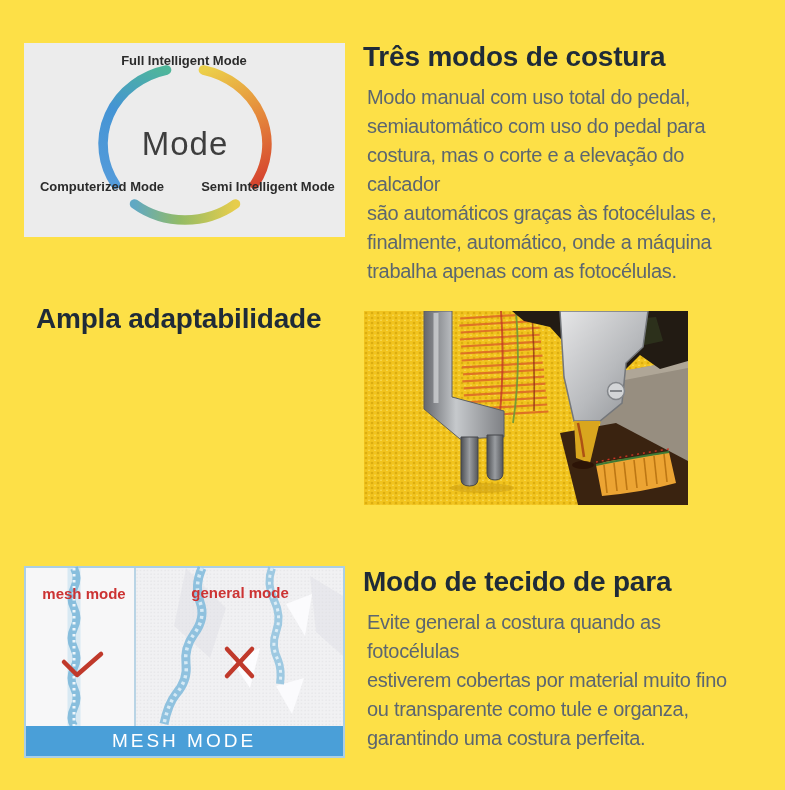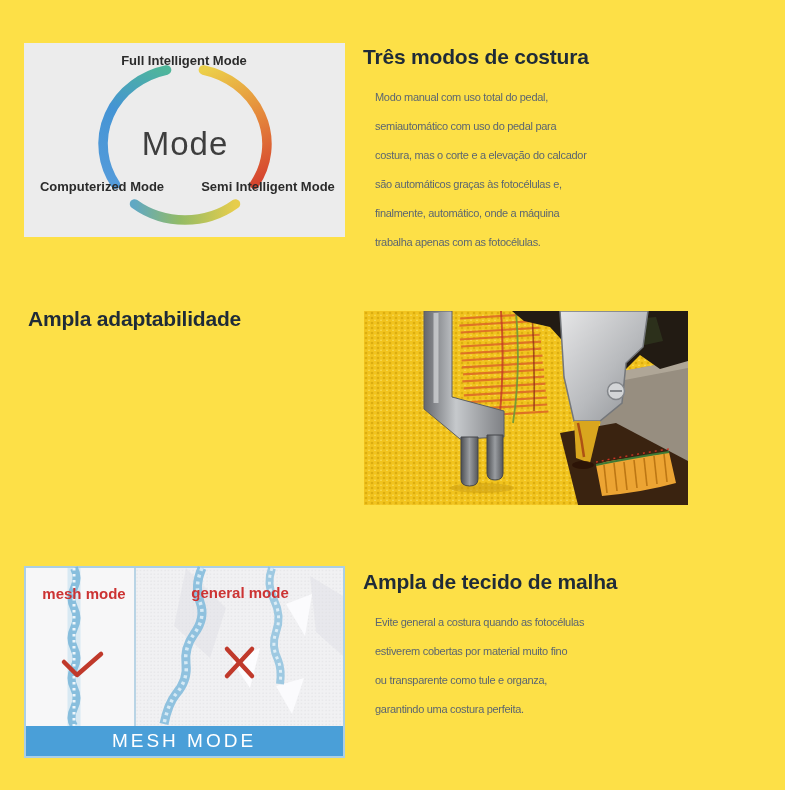--- a/index.html
+++ b/index.html
@@ -3,33 +3,33 @@
 <meta charset="utf-8">
 <style>
   html,body{margin:0;padding:0;background:#ffffff;}
   .canvas{
     position:relative;width:785px;height:790px;background:#fde047;overflow:hidden;
     font-family:"Liberation Sans",sans-serif;
     padding-left:21px;
   }
   .textblock{position:absolute;width:395px;}
   .textblock h3{
-    margin:0 0 13px 0;font-size:21px;line-height:26px;font-weight:700;
+    margin:0 0 13px 0;font-size:28px;line-height:26px;font-weight:700;
     color:#1f2b38;letter-spacing:-0.2px;
   }
   .textblock p{
-    margin:12px;font-size:11px;line-height:29px;color:#5c6670;
+    margin:4px;font-size:20px;line-height:29px;color:#5c6670;
     letter-spacing:-0.3px;white-space:pre-line;max-width:370px;
   }
   figure{margin:0;padding:0;position:absolute;}
   figure svg{display:block;width:100%;height:100%;}
   
   .fig-mode {left:24px;top:43px;width:321px;height:194px;}
   .txt-1    {left:363px;top:44px;}
-  .txt-2    {left:28px;top:306px;}
+  .txt-2    {left:36px;top:306px;}
   .fig-photo{left:364px;top:311px;width:324px;height:194px;}
   .fig-mesh {left:24px;top:566px;width:321px;height:192px;border-radius:17px;}
   .txt-3    {left:363px;top:569px;}
   
   .dlabel{font-family:"Liberation Sans",sans-serif;font-size:13px;font-weight:700;fill:#2b2b2b;}
   .dmode{font-family:"Liberation Sans",sans-serif;font-size:33px;font-weight:400;fill:#3e3e3e;letter-spacing:1px;}
   .figlabel{font-family:"Liberation Sans",sans-serif;font-size:15px;font-weight:700;}
   .banner-text{font-family:"Liberation Sans",sans-serif;font-size:19px;letter-spacing:3px;fill:#ffffff;}
 </style>
 </head>
@@ -212,20 +212,20 @@
 
       <text class="figlabel" x="60" y="33" text-anchor="middle" fill="#cc3333">mesh mode</text>
       <text class="figlabel" x="216" y="32" text-anchor="middle" fill="#cc3333">general mode</text>
 
       <rect x="2" y="160" width="317" height="30" fill="#4a9fd8"></rect>
       <text class="banner-text" x="160" y="181" text-anchor="middle">MESH MODE</text>
     </svg>
   </figure>
 
   <div class="textblock txt-3">
-    <h3>Ampla de tecido de malha</h3>
+    <h3>Modo de tecido de para</h3>
     <p>Evite general a costura quando as fotocélulas
 estiverem cobertas por material muito fino
 ou transparente como tule e organza,
 garantindo uma costura perfeita.</p>
   </div>
 
 </div>
 
 </body></html>

